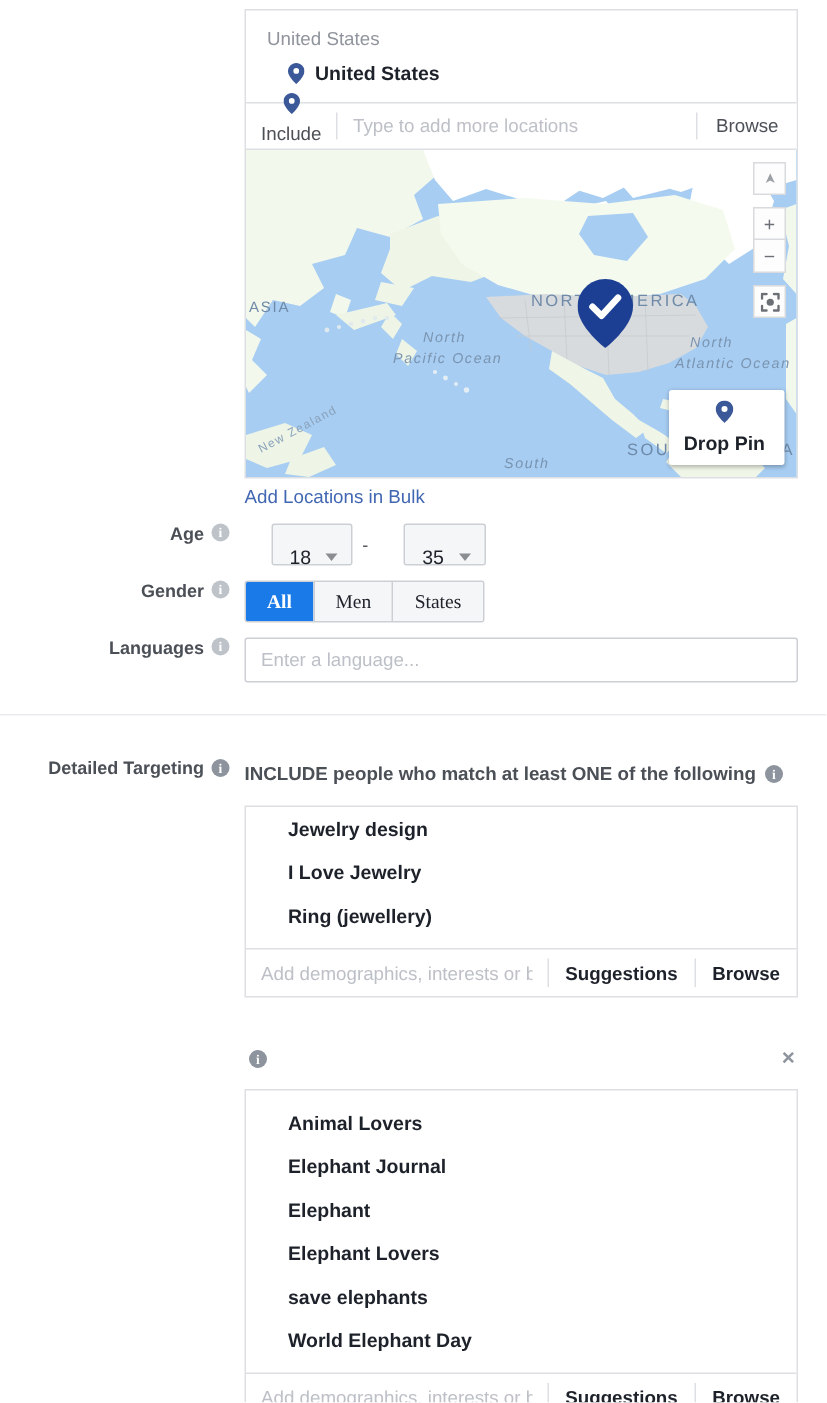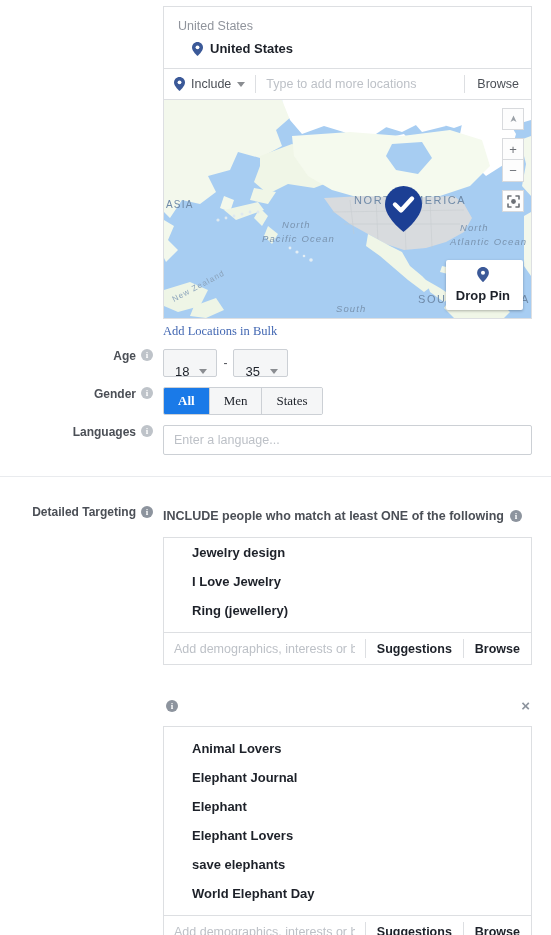--- a/index.html
+++ b/index.html
@@ -47,21 +47,21 @@
     width: 11px; height: 14px; flex: 0 0 11px; position: relative; display:inline-block;
   }
   .pin svg { display:block; }
   .loc-input-bar {
     display: flex; align-items: center; height: 32px;
     border-top: 1px solid #dddfe2; border-bottom: 1px solid #dddfe2;
     background: #fff; padding: 0 0 0 10px;
   }
   .include-box {
     display: flex; align-items: center; gap: 6px;
-    font-size: 12.5px; color: #4b4f56; padding-right: 10px;
+    font-size: 12.5px; color: #4b4f56; padding-right: 10px; flex-direction: column;
   }
   .caret {
     width: 0; height: 0; border-left: 4px solid transparent;
     border-right: 4px solid transparent; border-top: 5px solid #8a8d91;
     display: inline-block;
   }
   .vdiv { width: 1px; align-self: stretch; background: #dddfe2; margin: 6px 0; }
   .loc-typeahead {
     flex: 1; border: 0; outline: 0; height: 30px; padding: 0 10px;
     font-size: 12.5px; color: #1d2129; font-family: "Liberation Sans", sans-serif;
@@ -94,30 +94,30 @@
     position: absolute; right: 8px; bottom: 8px;
     background: #fff; border-radius: 2px; box-shadow: 0 1px 3px rgba(0,0,0,.28);
     padding: 7px 13px 7px 10px; display: flex; align-items: center; gap: 7px;
     font-size: 13px; font-weight: bold; color: #1d2129; cursor: pointer; flex-direction: column;
   }
   .map-pin-marker { position: absolute; left: 221px; top: 86px; }
 
   
   .bulk-link {
     position: absolute; left: 163px; top: 324px;
-    color: #4267b2; font-size: 12.5px; cursor: pointer; font-family: Liberation Serif, serif;
+    color: #4267b2; font-size: 12.5px; cursor: pointer;
   }
   .age-row { position: absolute; left: 0; top: 349px; width: 551px; }
   .gender-row { position: absolute; left: 0; top: 387px; width: 551px; }
   .lang-row { position: absolute; left: 0; top: 425px; width: 551px; }
 
   .select-box {
     height: 28px; min-width: 48px; border: 1px solid #ccd0d5; border-radius: 2px;
     background: #f5f6f7; display: inline-flex; align-items: center; gap: 10px;
-    padding: 16px 9px 0 11px; font-size: 13px; color: #1d2129; cursor: pointer;
+    padding: 16px 9px 0 11px; font-size: 13px; color: #1d2129; cursor: pointer; margin-left: 18px;
   }
   .dash { color: #4b4f56; font-size: 12px; padding: 0 6px; line-height: 28px; }
 
   .seg {
     display: inline-flex; border: 1px solid #ccd0d5; border-radius: 2px; overflow: hidden;
     height: 28px;
   }
   .seg > div {
     padding: 0 14px; font-size: 13px; color: #1d2129; background: #f5f6f7;
     display: flex; align-items: center; cursor: pointer; border-left: 1px solid #ccd0d5; font-family: Liberation Serif, serif;

